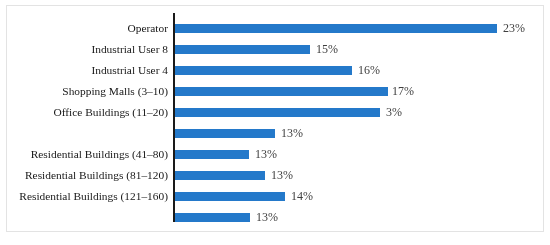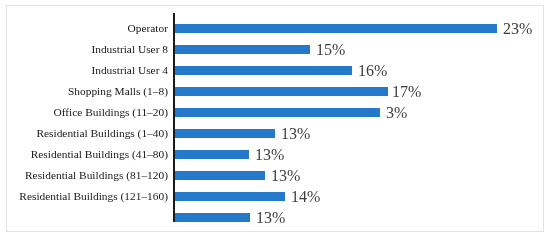--- a/index.html
+++ b/index.html
@@ -65,21 +65,21 @@
     left: 175px;
     top: 6px;
     height: 9px;
     background: #2479ca;
   }
   .val-label {
     position: absolute;
     top: 0;
     height: 21px;
     line-height: 21px;
-    font-size: 16px;
+    font-size: 12px;
     color: #3e3e3e;
     white-space: nowrap;
   }
 </style>
 </head>
 <body>
 
 <div id="figure">
   <div id="frame"></div>
 
@@ -98,33 +98,32 @@
       <div class="val-label" style="left:316px">15%</div>
     </div>
 
     <div class="row" style="top:60px">
       <div class="cat-label">Industrial User 4</div>
       <div class="bar" style="width:177px"></div>
       <div class="val-label" style="left:358px">16%</div>
     </div>
 
     <div class="row" style="top:81px">
-      <div class="cat-label">Shopping Malls (1–8)</div>
+      <div class="cat-label">Shopping Malls (3–10)</div>
       <div class="bar" style="width:213px"></div>
       <div class="val-label" style="left:392px">17%</div>
     </div>
 
     <div class="row" style="top:102px">
       <div class="cat-label">Office Buildings (11–20)</div>
       <div class="bar" style="width:205px"></div>
       <div class="val-label" style="left:386px">3%</div>
     </div>
 
     <div class="row" style="top:123px">
-      <div class="cat-label">Residential Buildings (1–40)</div>
       <div class="bar" style="width:100px"></div>
       <div class="val-label" style="left:281px">13%</div>
     </div>
 
     <div class="row" style="top:144px">
       <div class="cat-label">Residential Buildings (41–80)</div>
       <div class="bar" style="width:74px"></div>
       <div class="val-label" style="left:255px">13%</div>
     </div>
 

